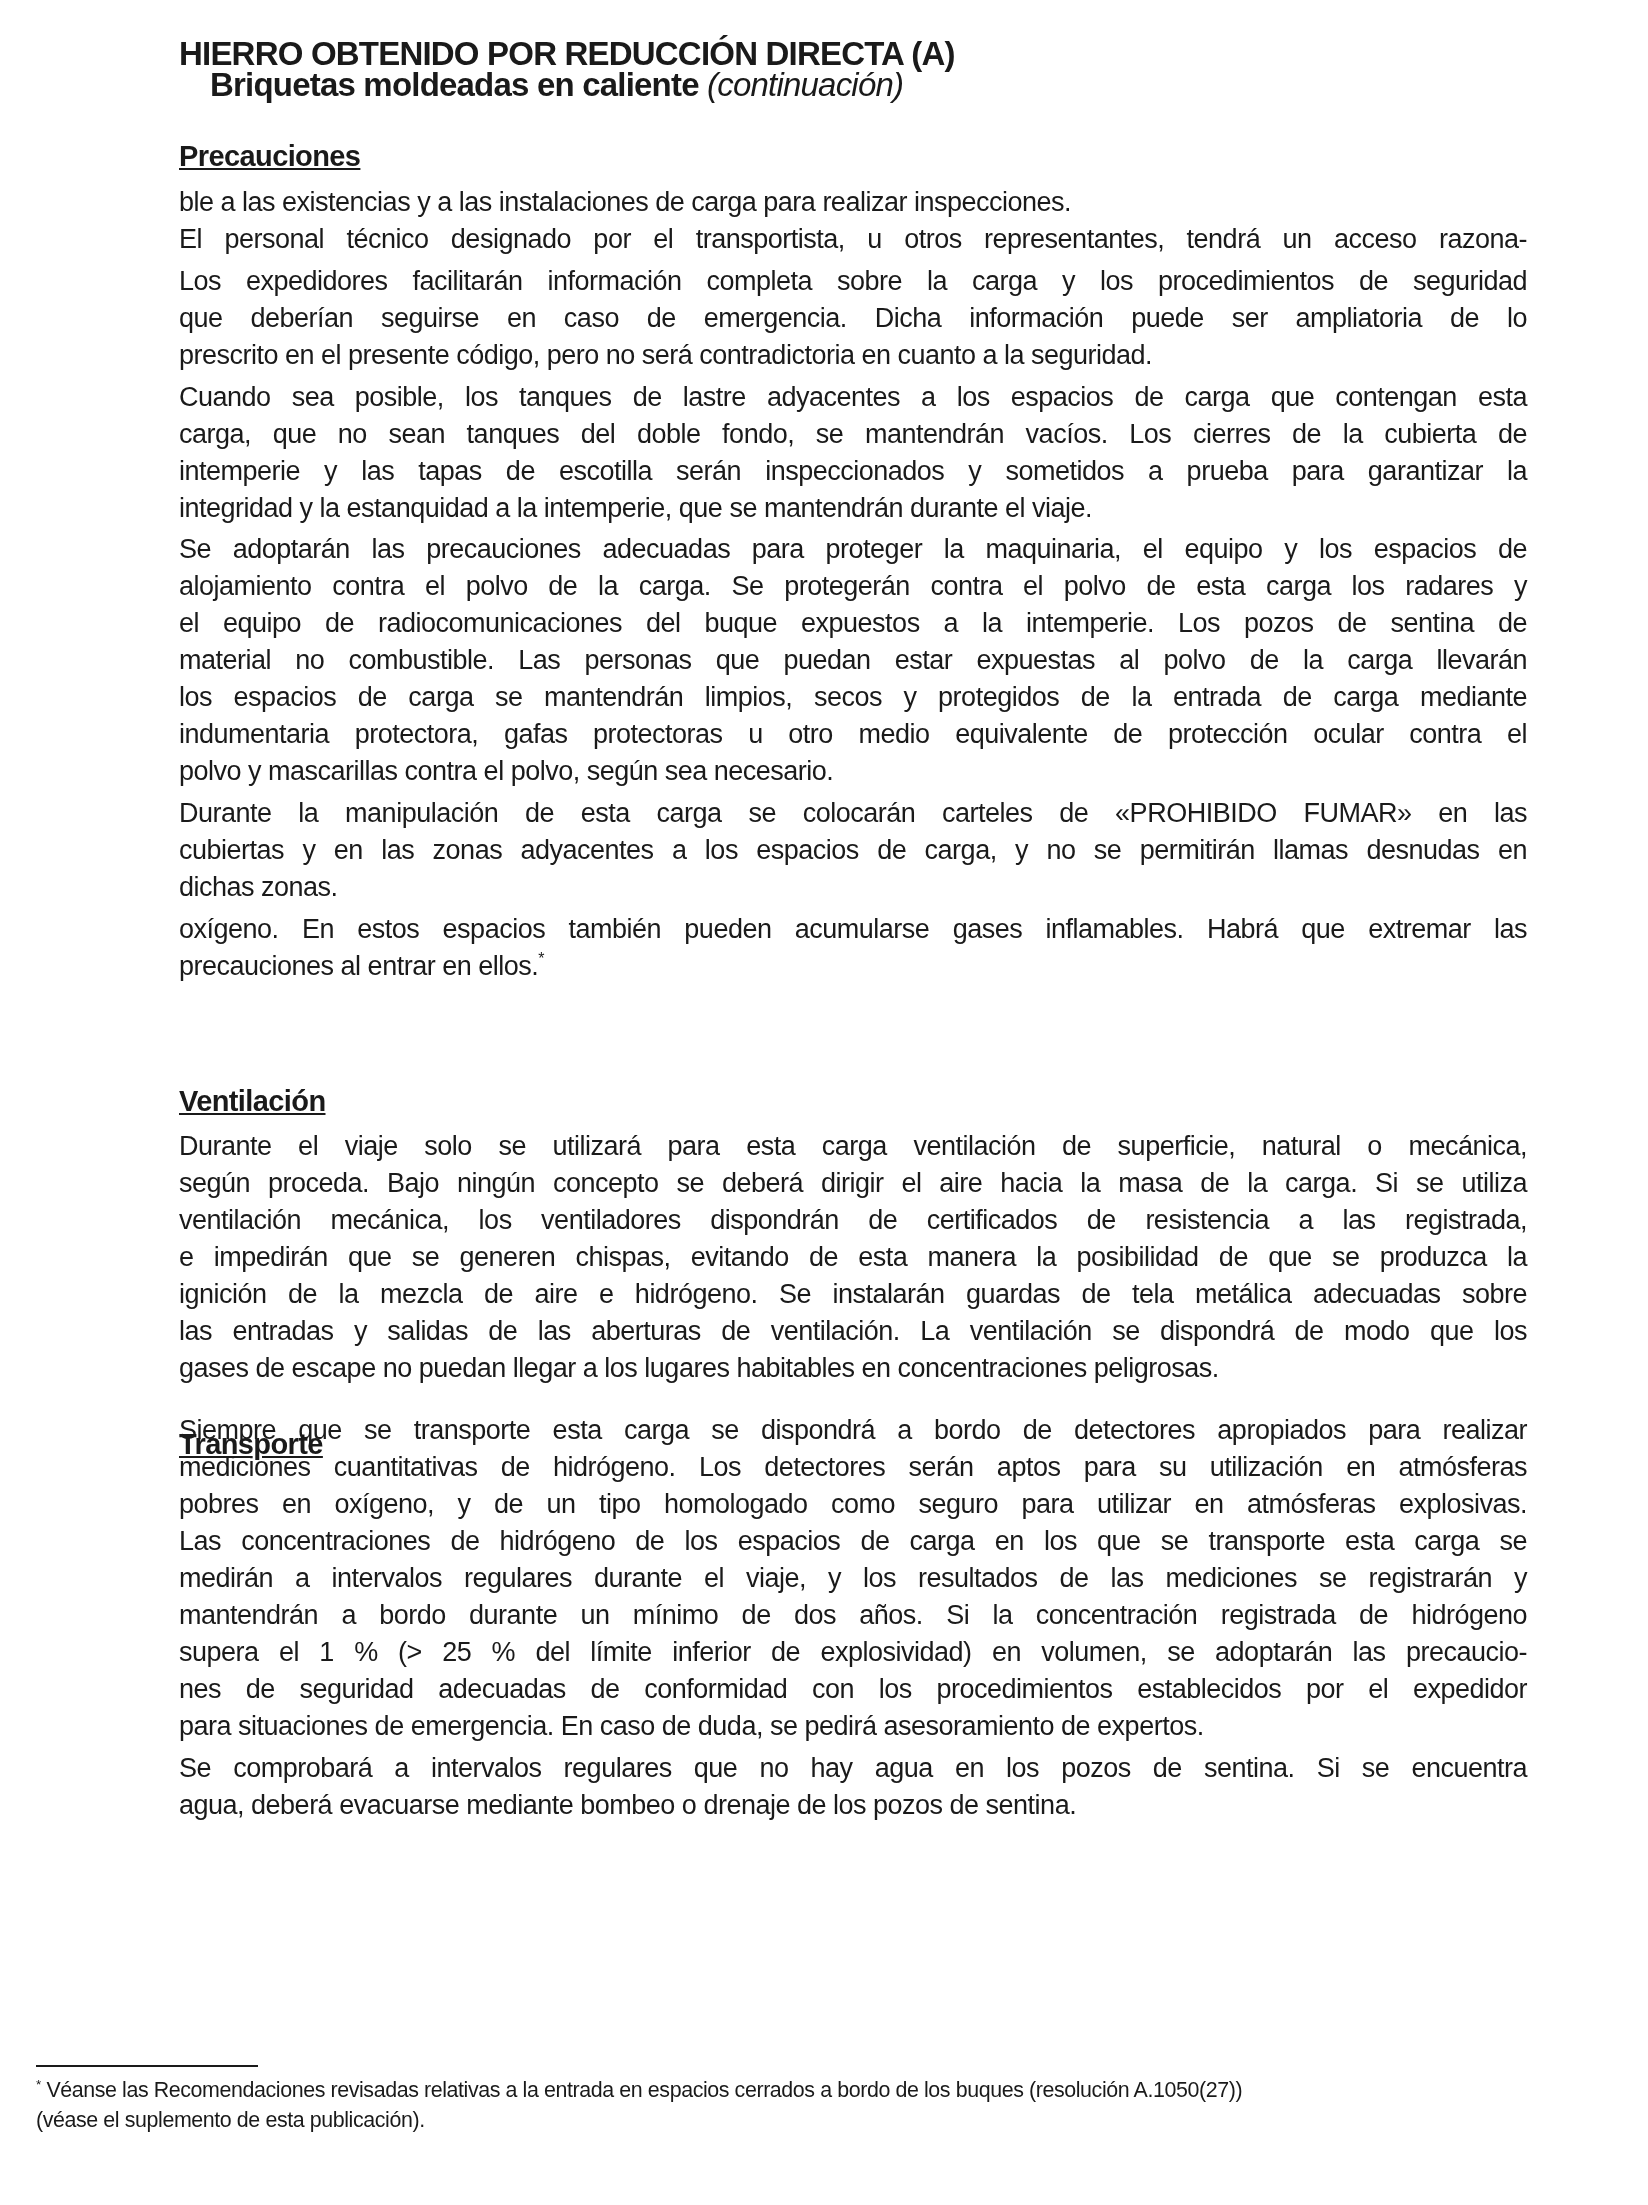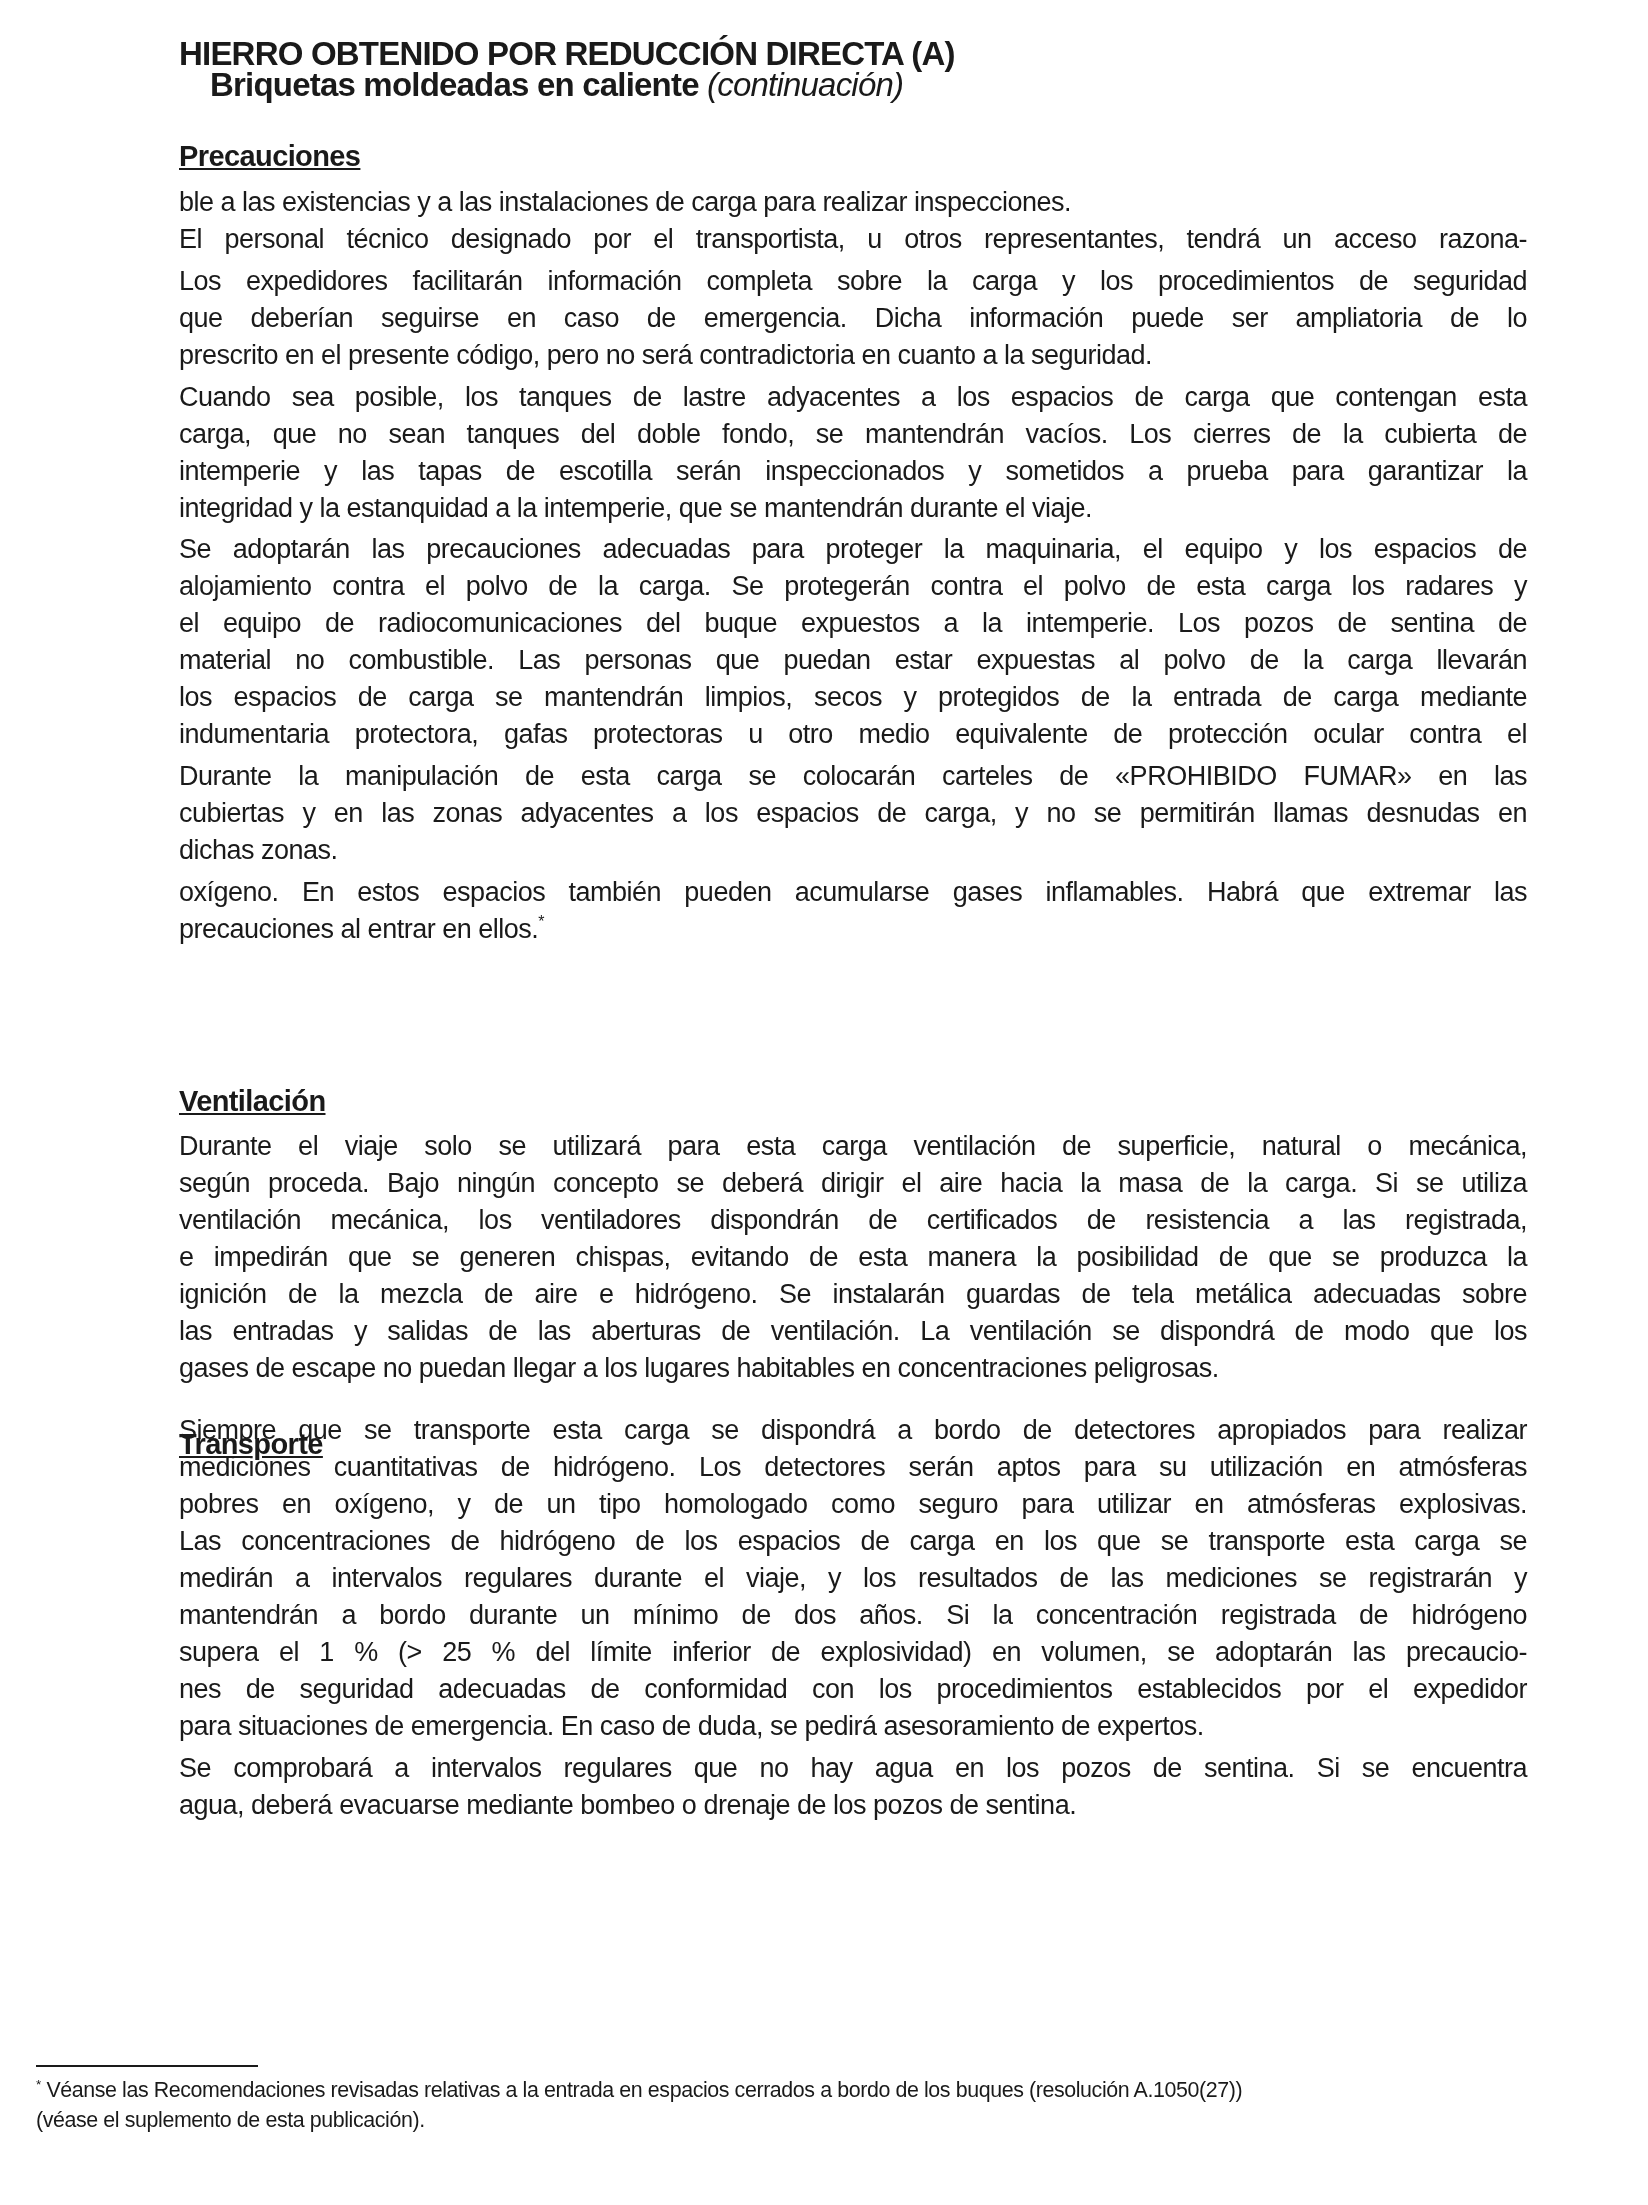--- a/index.html
+++ b/index.html
@@ -47,20 +47,21 @@
       <div class="line last">integridad y la estanquidad a la intemperie, que se mantendrán durante el viaje.</div>
     </div>
     <div class="para-gap"></div>
     <div>
       <div class="line">Se adoptarán las precauciones adecuadas para proteger la maquinaria, el equipo y los espacios de</div>
       <div class="line">alojamiento contra el polvo de la carga. Se protegerán contra el polvo de esta carga los radares y</div>
       <div class="line">el equipo de radiocomunicaciones del buque expuestos a la intemperie. Los pozos de sentina de</div>
       <div class="line">material no combustible. Las personas que puedan estar expuestas al polvo de la carga llevarán</div>
       <div class="line">los espacios de carga se mantendrán limpios, secos y protegidos de la entrada de carga mediante</div>
       <div class="line">indumentaria protectora, gafas protectoras u otro medio equivalente de protección ocular contra el</div>
+      <div class="line last">polvo y mascarillas contra el polvo, según sea necesario.</div>
     </div>
     <div class="para-gap"></div>
     <div>
       <div class="line">Durante la manipulación de esta carga se colocarán carteles de «PROHIBIDO FUMAR» en las</div>
       <div class="line">cubiertas y en las zonas adyacentes a los espacios de carga, y no se permitirán llamas desnudas en</div>
       <div class="line last">dichas zonas.</div>
     </div>
     <div class="para-gap"></div>
     <div>
       <div class="line">oxígeno. En estos espacios también pueden acumularse gases inflamables. Habrá que extremar las</div>

